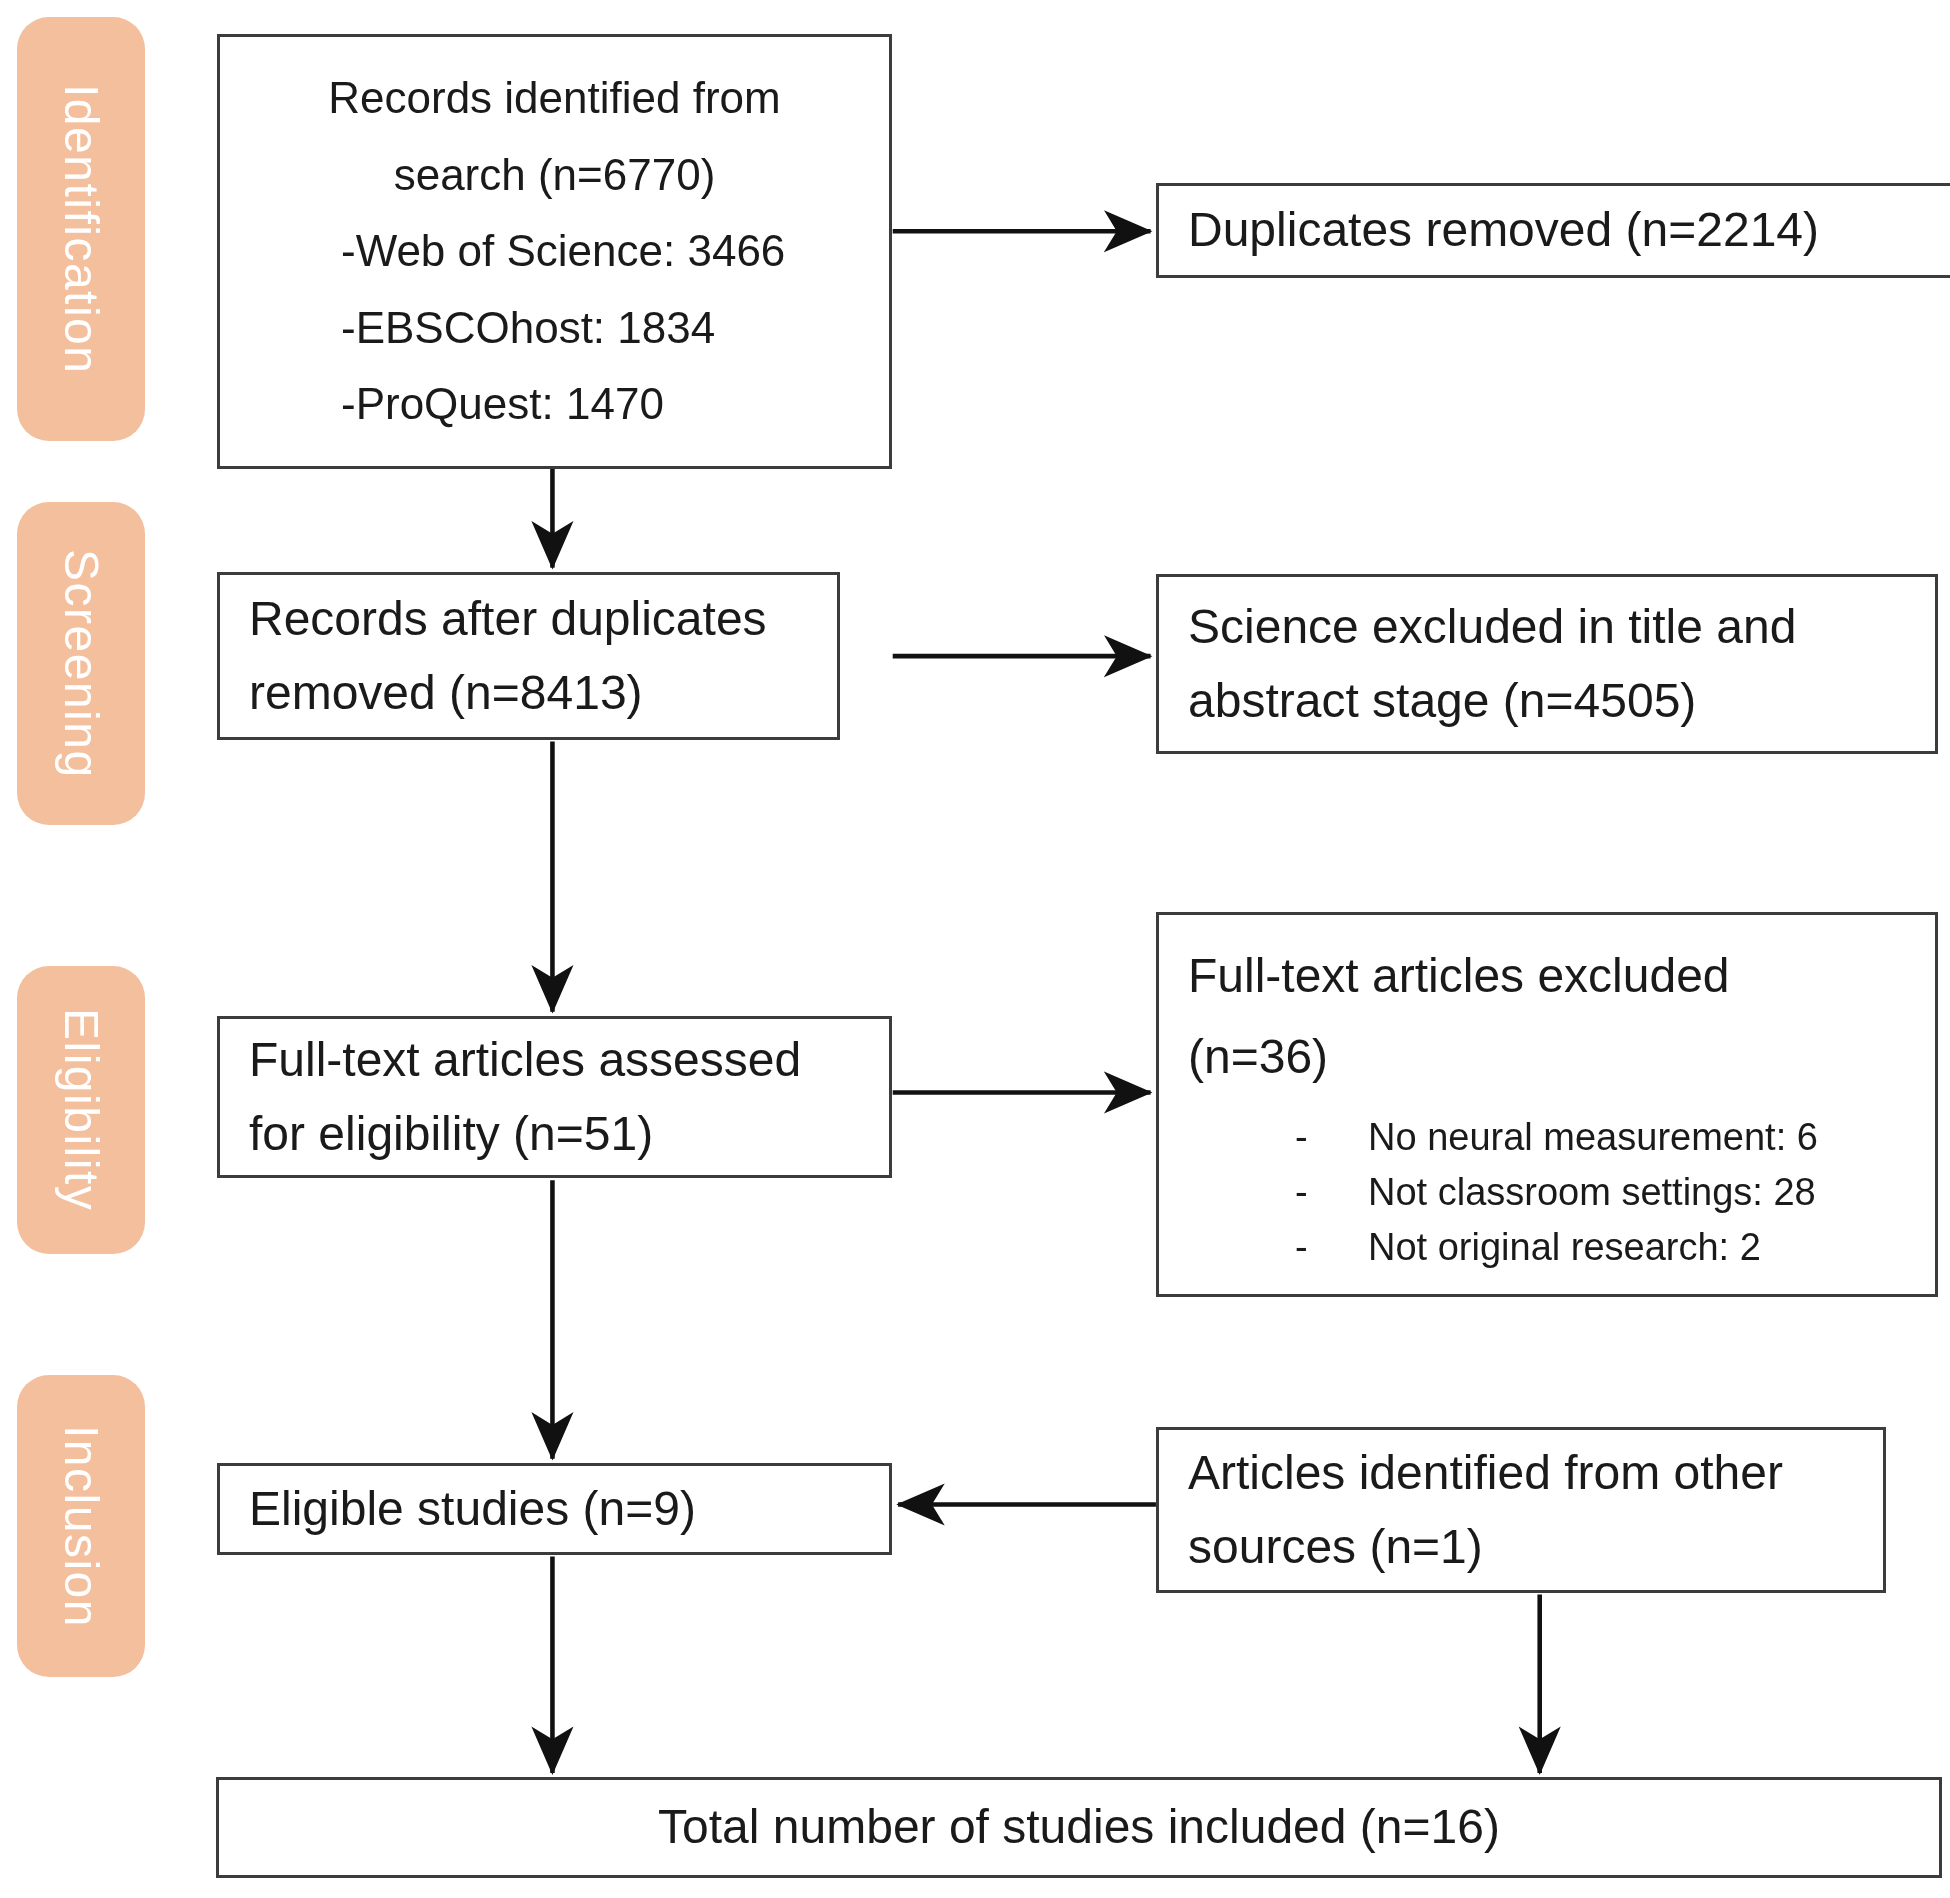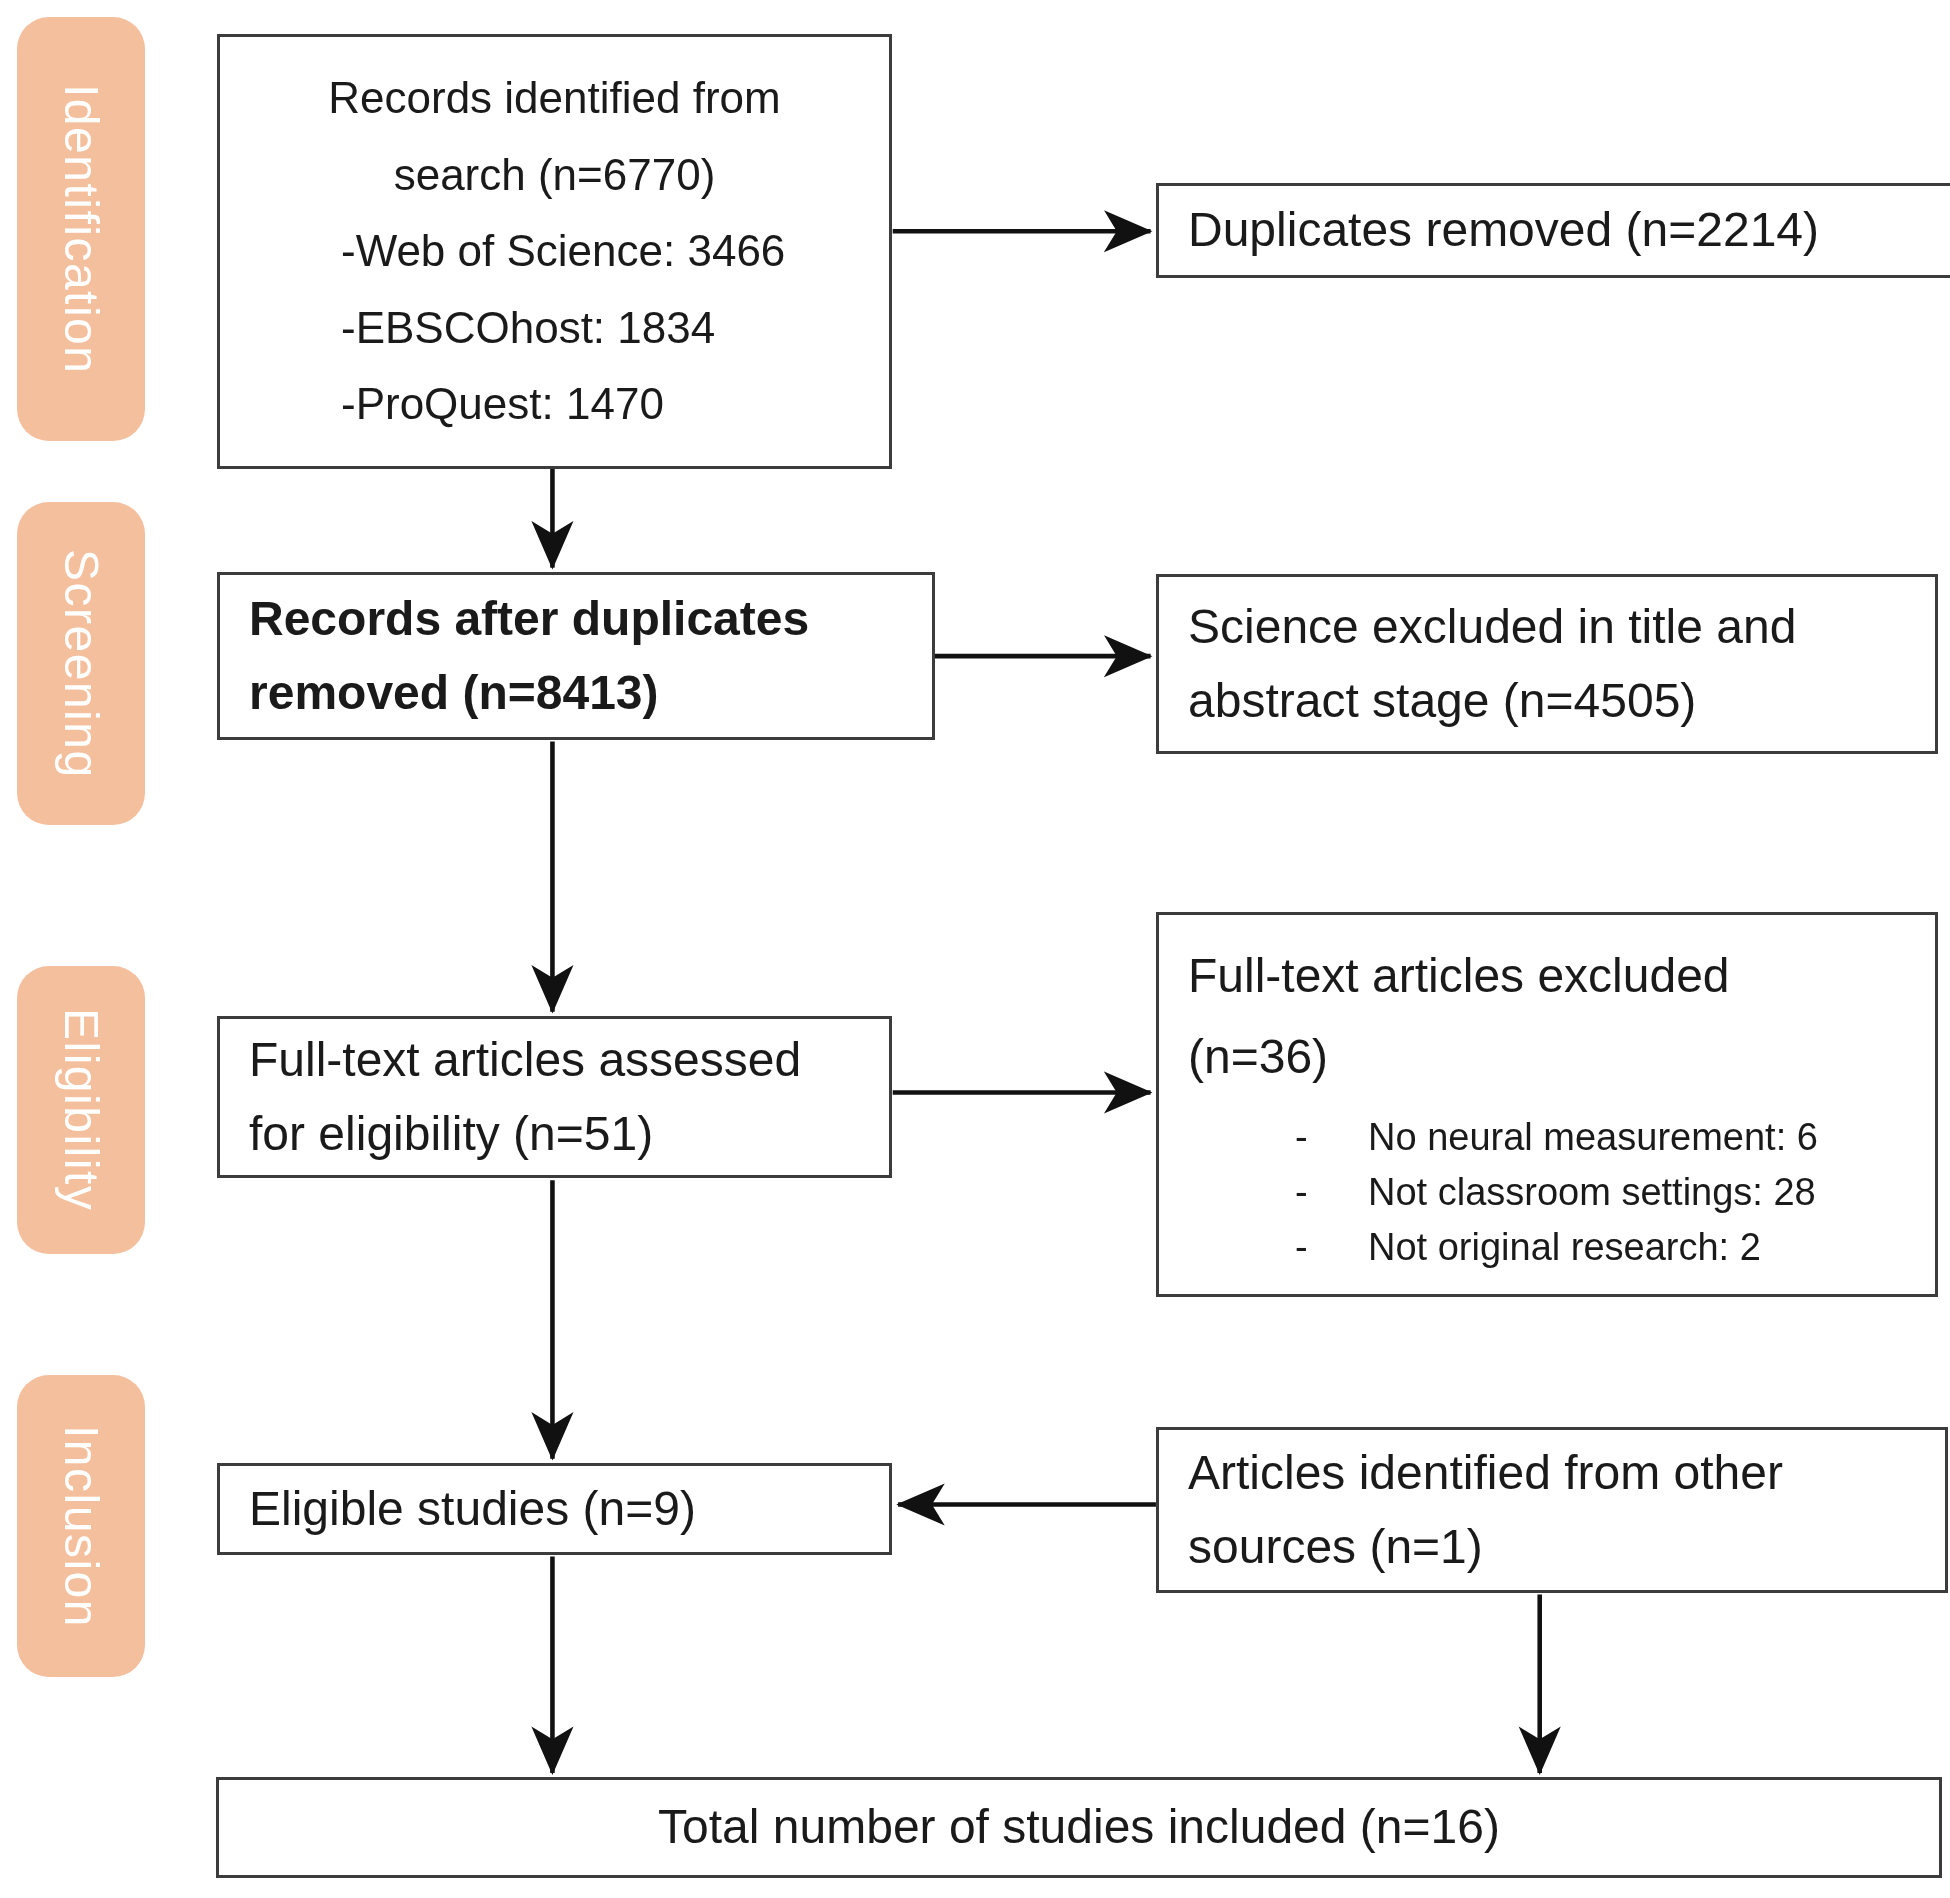--- a/index.html
+++ b/index.html
@@ -83,21 +83,21 @@
     <div class="line head-line">search (n=6770)</div>
     <div class="line src-line">-Web of Science: 3466</div>
     <div class="line src-line">-EBSCOhost: 1834</div>
     <div class="line src-line">-ProQuest: 1470</div>
   </div>
 
   <div class="box pad-left" id="box-duplicates-removed" style="left:1156px; top:183px; width:834px; height:95px;">
     <div class="line">Duplicates removed (n=2214)</div>
   </div>
 
-  <div class="box pad-left" id="box-records-after-duplicates" style="left:217px; top:572px; width:718px; height:168px;font-weight:bold;">
+  <div class="box pad-left" id="box-records-after-duplicates" style="left:217px; top:572px; width:623px; height:168px;">
     <div class="line">Records after duplicates</div>
     <div class="line">removed (n=8413)</div>
   </div>
 
   <div class="box pad-left" id="box-records-excluded" style="left:1156px; top:574px; width:782px; height:180px;">
     <div class="line">Science excluded in title and</div>
     <div class="line">abstract stage (n=4505)</div>
   </div>
 
   <div class="box pad-left" id="box-fulltext-assessed" style="left:217px; top:1016px; width:675px; height:162px;">
@@ -121,21 +121,21 @@
         <span class="dash">-</span>
         <span class="line">Not original research: 2</span>
       </div>
     </div>
   </div>
 
   <div class="box pad-left" id="box-eligible-studies" style="left:217px; top:1463px; width:675px; height:92px;">
     <div class="line">Eligible studies (n=9)</div>
   </div>
 
-  <div class="box pad-left" id="box-other-sources" style="left:1156px; top:1427px; width:792px; height:166px;">
+  <div class="box pad-left" id="box-other-sources" style="left:1156px; top:1427px; width:730px; height:166px;">
     <div class="line">Articles identified from other</div>
     <div class="line">sources (n=1)</div>
   </div>
 
   <div class="box center-text" id="box-total-included" style="left:216px; top:1777px; width:1726px; height:101px;">
     <div class="line">Total number of studies included (n=16)</div>
   </div>
 
 </div>
 

